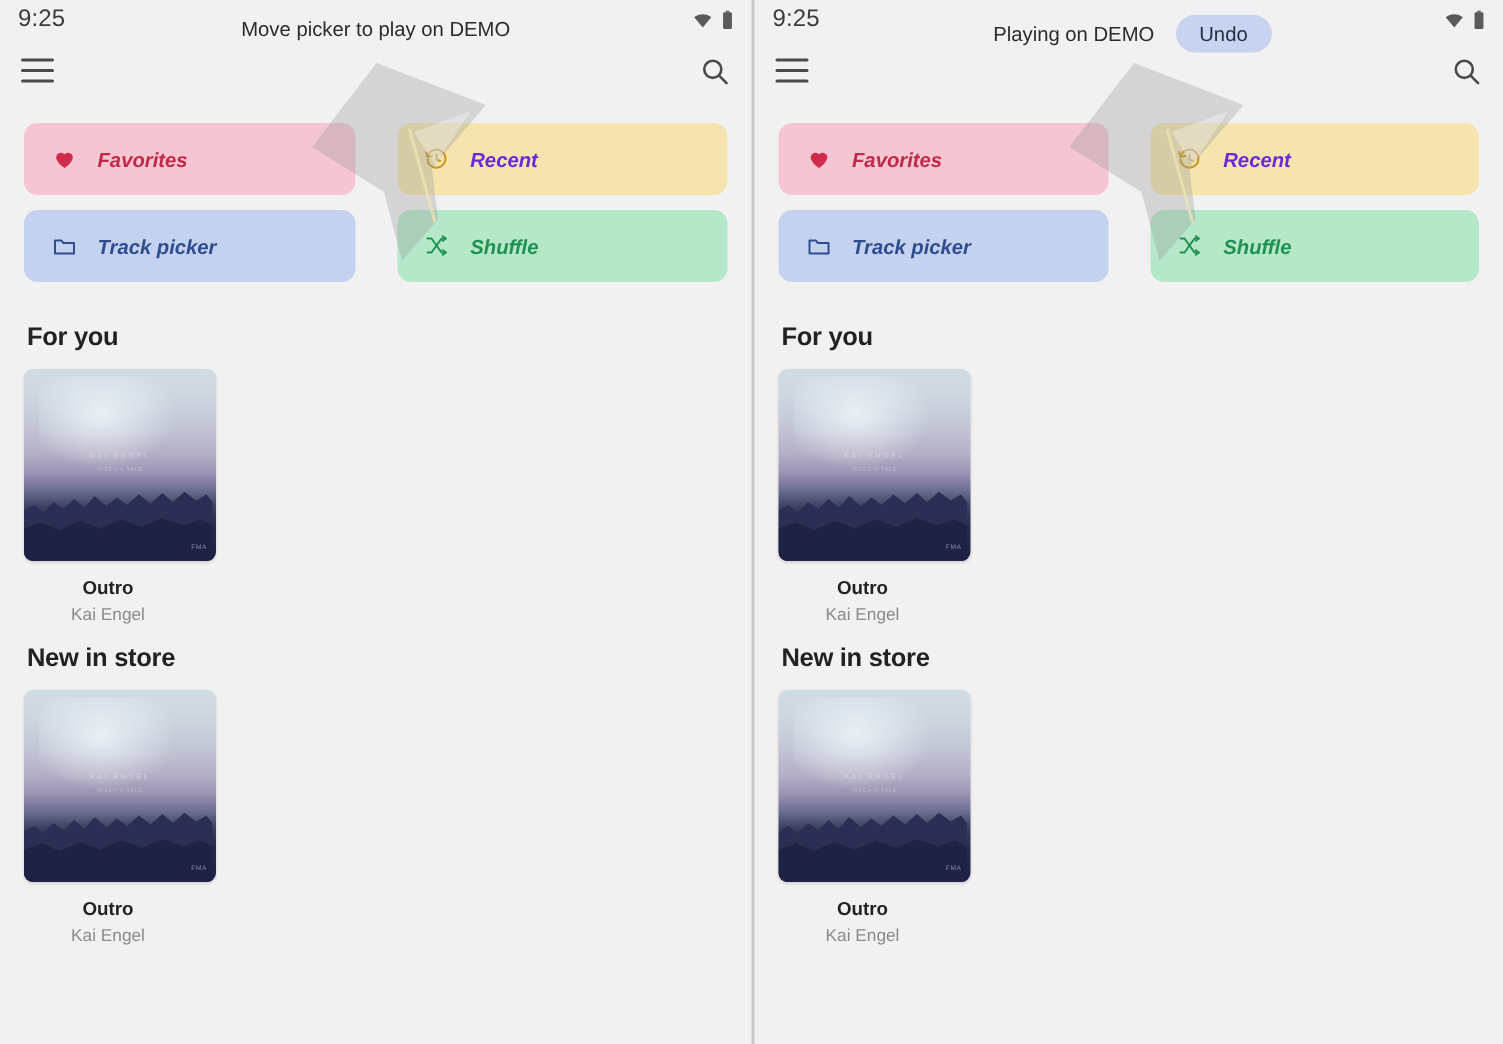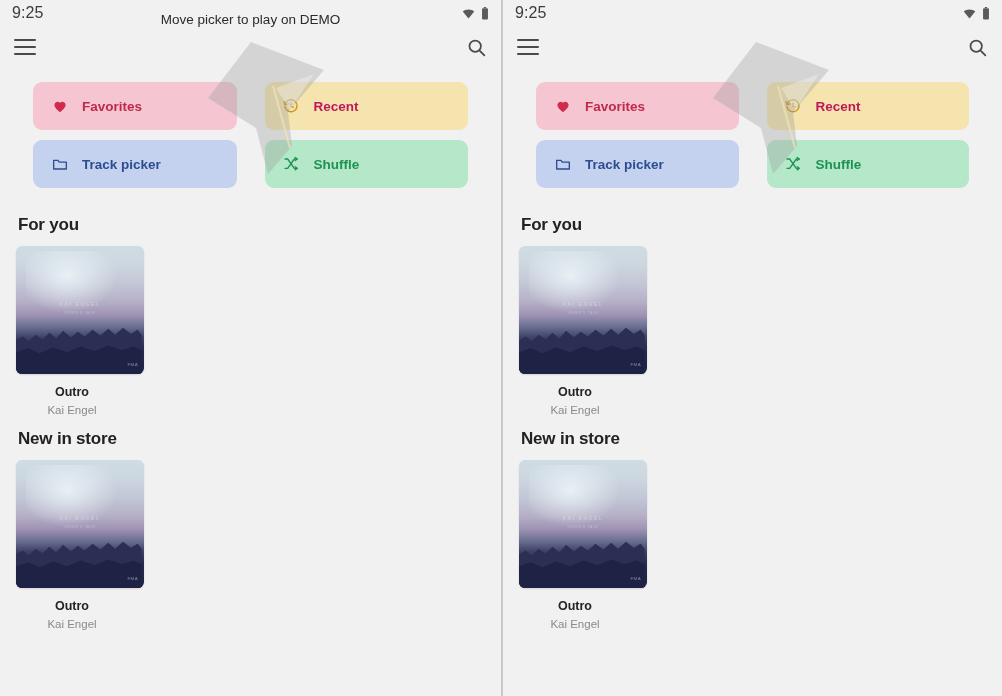--- a/index.html
+++ b/index.html
@@ -70,33 +70,34 @@
   }
   .hamburger { width: 22px; height: 16px; display: flex; flex-direction: column; justify-content: space-between; }
   .hamburger i { display: block; height: 2px; background: #4a4a4a; border-radius: 1px; }
   .search-ic { width: 21px; height: 21px; display:block; }
 
   
   .chips {
     position: absolute; top: 82px; left: 0; right: 0;
     display: grid; grid-template-columns: 1fr 1fr;
     gap: 10px 28px;
-    padding: 0 33px;
+    padding: 0 16px;
     z-index: 3;
+    font-style: italic;
   }
   .chip {
     height: 48px; border-radius: 9px;
     display: flex; align-items: center; gap: 14px;
     padding: 0 18px;
     font-size: 13.5px; font-weight: 700;
   }
   .chip .glyph { width: 17px; height: 17px; display: flex; align-items:center; justify-content:center; flex: 0 0 auto; }
   .chip svg { display: block; }
   .chip.favorites { background: #f5c6d2; color: #c0294a; }
-  .chip.recent    { background: #f5e4ad; color: #be185d; }
+  .chip.recent    { background: #f5e4ad; color: #6d28d9; }
   .chip.trackpicker { background: #c4d2f0; color: #2e4d8e; }
   .chip.shuffle   { background: #b5e8c8; color: #1f9153; }
 
   
   .content { position: absolute; top: 205px; left: 0; right: 0; bottom: 0; padding: 0 16px; z-index: 2; }
   .section-title {
     font-size: 17px; font-weight: 700; color: #222;
     margin: 13px 0 11px 2px; letter-spacing: -.2px;
   }
   .section:first-child .section-title { margin-top: 10px; }
@@ -296,20 +297,24 @@
         </span>
         <span>
           <svg class="ic-batt" viewBox="0 0 12 22">
               <rect x="4" y="0" width="4" height="2" fill="#5a5a5a"></rect>
               <rect x="1" y="2" width="10" height="19" rx="1.6" fill="#5a5a5a"></rect>
             </svg>
         </span>
       </div>
     </div>
 
+    <div class="snackbar">
+      <div class="snack-text">Playing on DEMO</div>
+      <div class="snack-action">Undo</div>
+    </div>
 
     <div class="ghost">
       <svg viewBox="0 0 160 148" width="160" height="148">
         <g fill="#9b9b9b" fill-opacity="0.34">
           <path d="M55 6 L128 34 L92 76 L96 110 L72 138 L60 92 L12 62 Z"></path>
         </g>
         <g fill="#ffffff" fill-opacity="0.30">
           <path d="M80 52 L118 38 L94 74 Z"></path>
         </g>
         <path d="M77 50 L94 112" stroke="#efe3b4" stroke-opacity="0.75" stroke-width="2" fill="none"></path>

